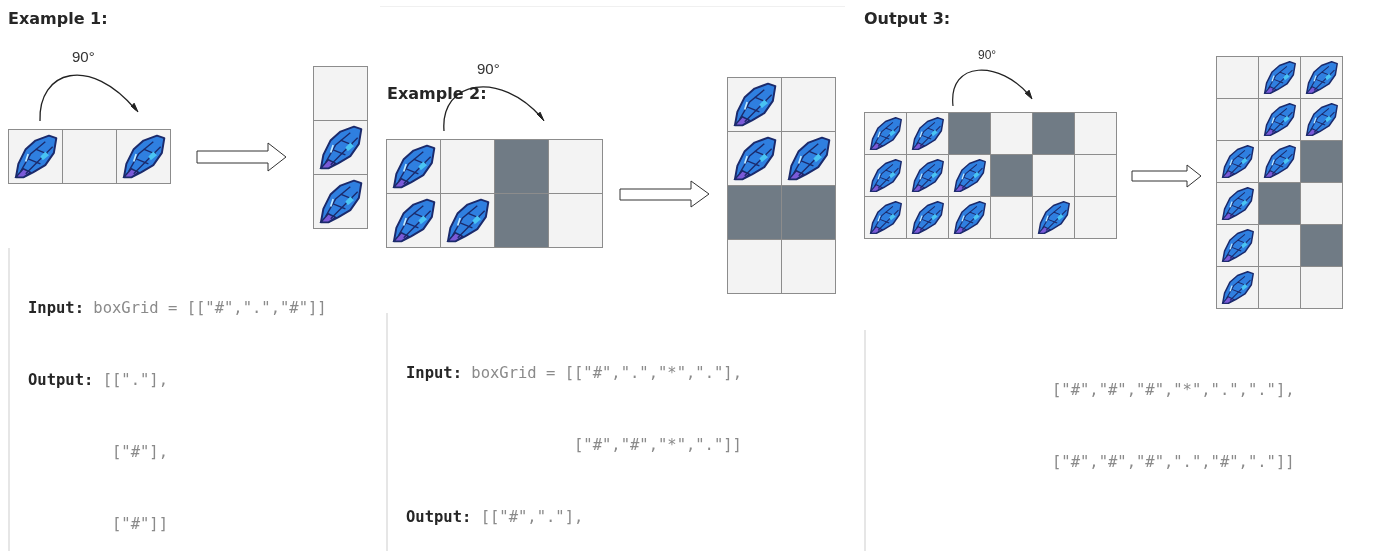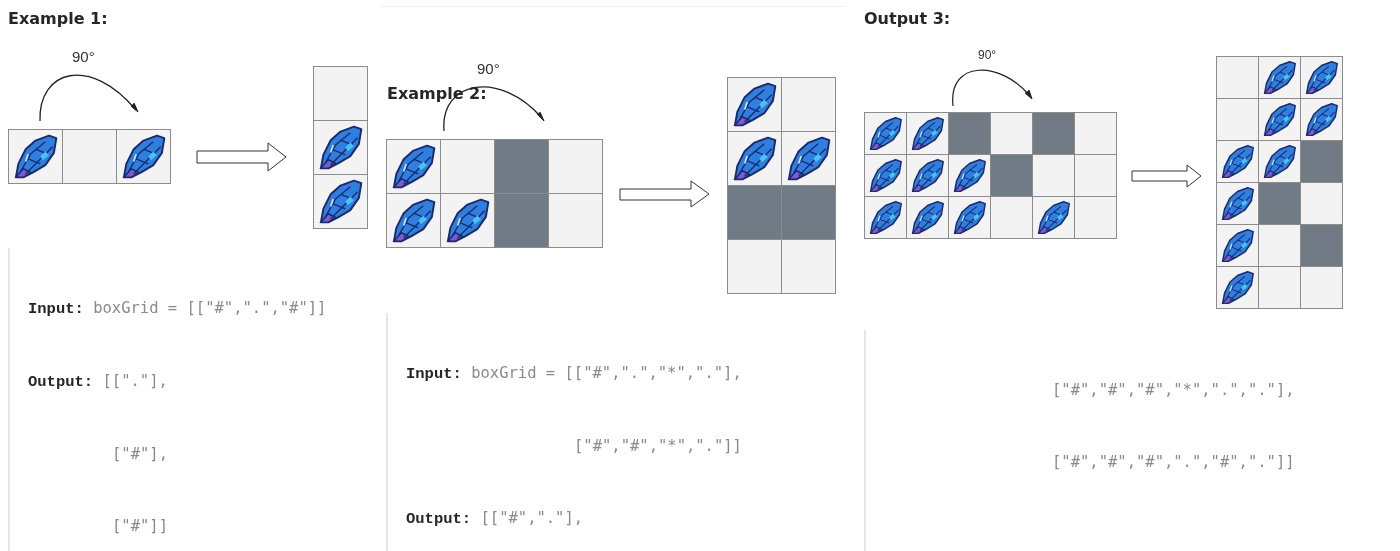--- a/index.html
+++ b/index.html
@@ -5,21 +5,21 @@
   html, body { margin:0; padding:0; background:#ffffff; }
   body { width:1400px; height:551px; position:relative; overflow:hidden; font-family:"Liberation Sans", sans-serif; color:#262626; }
   .title { position:absolute; font-weight:bold; font-size:16px; color:#262626; font-family:"DejaVu Sans", sans-serif; }
   .deg { position:absolute; font-size:15px; color:#333; font-family:"Liberation Sans", sans-serif; }
   .grid { position:absolute; display:grid; border:1px solid #8c8c8c; background:#8c8c8c; gap:1px; }
   .cell { background:#f3f3f3; position:relative; box-sizing:border-box; }
   .cell.obstacle { background:#707b85; }
   .cell svg { position:absolute; left:2px; top:2px; width:calc(100% - 4px); height:calc(100% - 4px); }
   .arrow-svg { position:absolute; overflow:visible; }
   .code { position:absolute; border-left:2px solid #e6e6e6; padding-left:18px; font-family:"DejaVu Sans Mono", monospace; font-size:15.5px; line-height:24px; color:#8a8a8a; white-space:pre; }
-  .code .kw { font-weight:bold; color:#262626;font-family:Liberation Mono, monospace; }
+  .code .kw { font-weight:bold; color:#262626; }
   .topline { position:absolute; left:380px; top:6px; width:465px; height:1px; background:#f0f0f0; }
 </style>
 </head>
 <body>
 
 <div class="topline"></div>
 
 <div>
   <div class="title" style="left:8px;top:9px;">Example 1:</div>
   <div class="deg" style="left:72px;top:48px;">90°</div>

